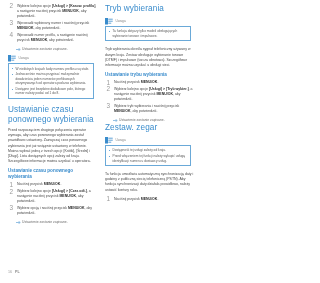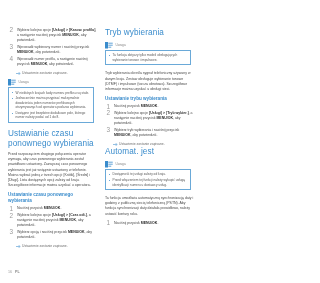--- a/index.html
+++ b/index.html
@@ -28,22 +28,21 @@
     top: 0;
     width: 200px;
     height: 258px;
     display: flex;
     gap: 6px;
     padding: 0;
   }
 
   .col {
     width: 89px;
-    padding-top: 10px;
-    margin-top: 18px;
+    padding-top: 4px;
   }
   .col-left { margin-left: 8px; }
   .col-right { margin-left: 2px; }
 
   
   h1.section {
     font-size: 8.2px;
     line-height: 9.6px;
     font-weight: normal;
     color: #3a8ccc;
@@ -283,21 +282,21 @@
 
       <div class="result">
         <span class="arrow">
           <svg width="5" height="3" viewBox="0 0 10 6">
               <path d="M0 3 L7 3 M5 0.5 L8.5 3 L5 5.5" stroke="#3a8ccc" stroke-width="1.1" fill="none"></path>
             </svg>
         </span>
         <span>Ustawienie zostanie zapisane.</span>
       </div>
 
-      <h1 class="section">Automat. jest</h1>
+      <h1 class="section">Zestaw. zegar</h1>
 
       <div class="note">
         <div class="note-head">
           <span class="note-icon">
             <svg width="8" height="7" viewBox="0 0 16 14">
               <rect x="0" y="0" width="6" height="13" fill="#3a8ccc"></rect>
               <rect x="6.5" y="1.5" width="9" height="1.6" fill="#3a8ccc"></rect>
               <rect x="6.5" y="5.5" width="9" height="1.6" fill="#3a8ccc"></rect>
               <rect x="6.5" y="9.5" width="6" height="1.6" fill="#3a8ccc"></rect>
             </svg>

